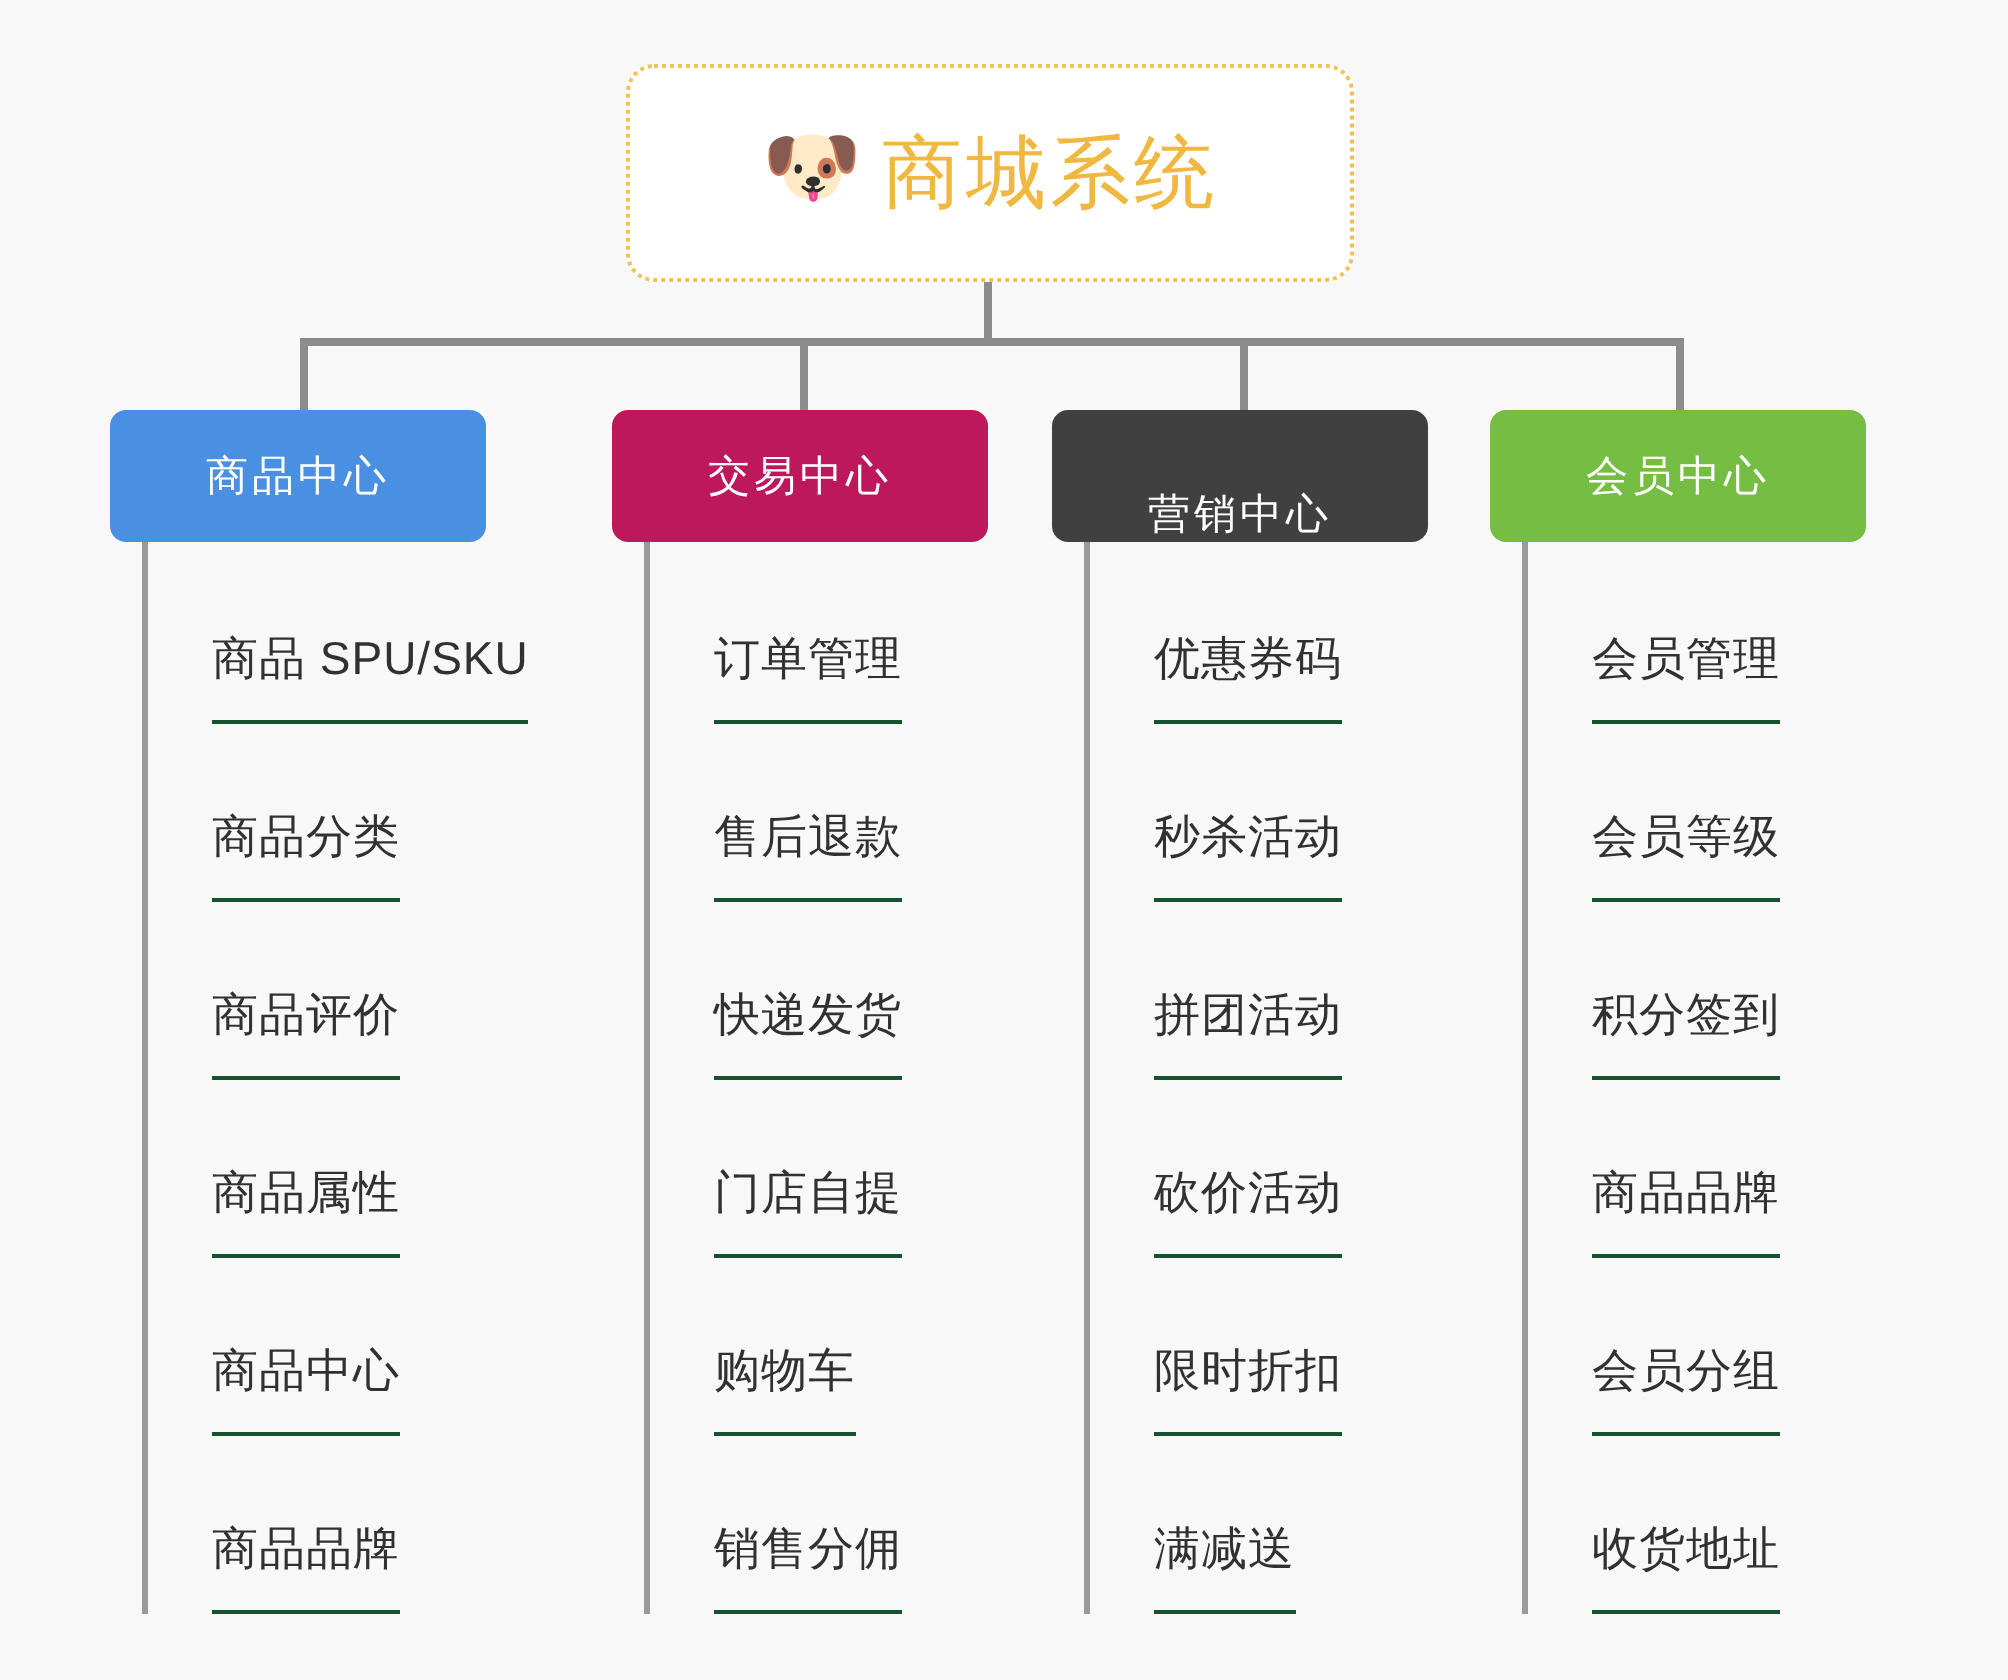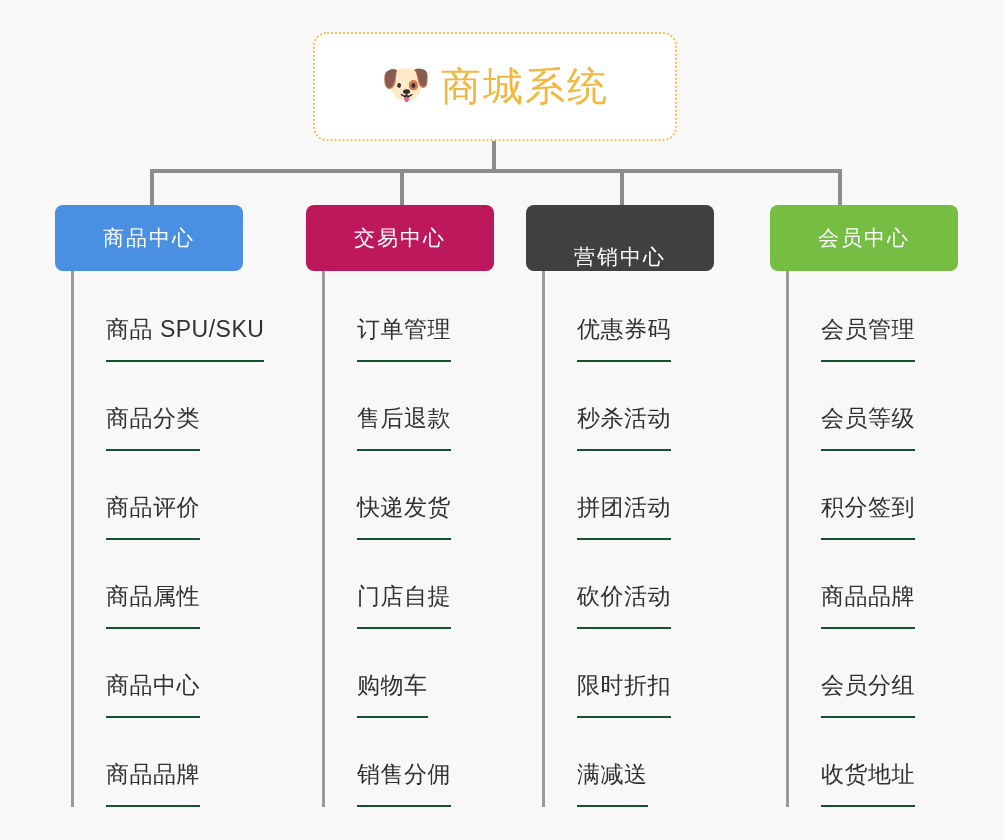--- a/index.html
+++ b/index.html
@@ -210,21 +210,21 @@
             <span class="leaf-label">砍价活动</span>
           </div>
           <div class="leaf-item">
             <span class="leaf-label">限时折扣</span>
           </div>
           <div class="leaf-item">
             <span class="leaf-label">满减送</span>
           </div>
         </div>
       </div>
-      <div class="column" style="left: 770px; width: 188px;">
+      <div class="column" style="left: 745px; width: 188px;">
         <div class="branch-header" style="background: rgb(118, 190, 67);">
           <span>会员中心</span>
         </div>
         <div class="branch-body">
           <div class="leaf-item">
             <span class="leaf-label">会员管理</span>
           </div>
           <div class="leaf-item">
             <span class="leaf-label">会员等级</span>
           </div>

